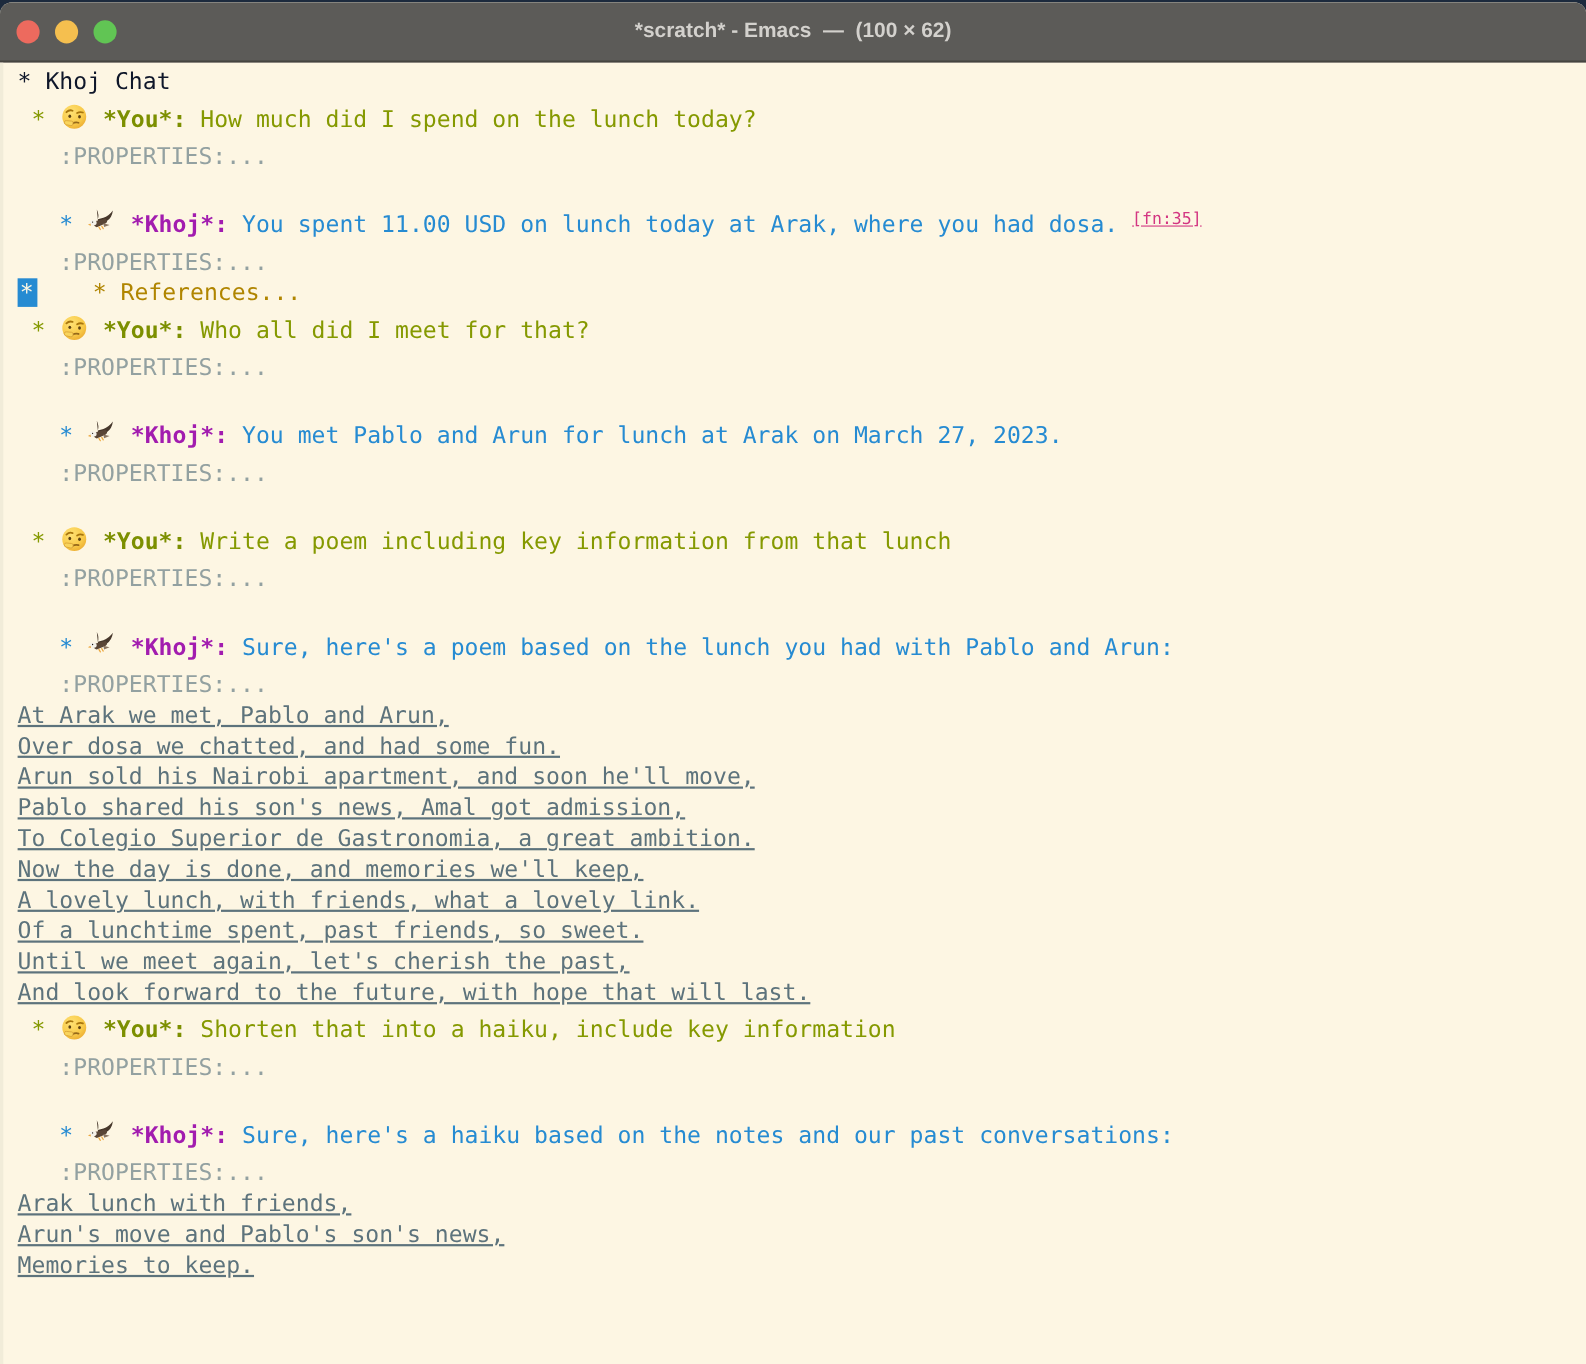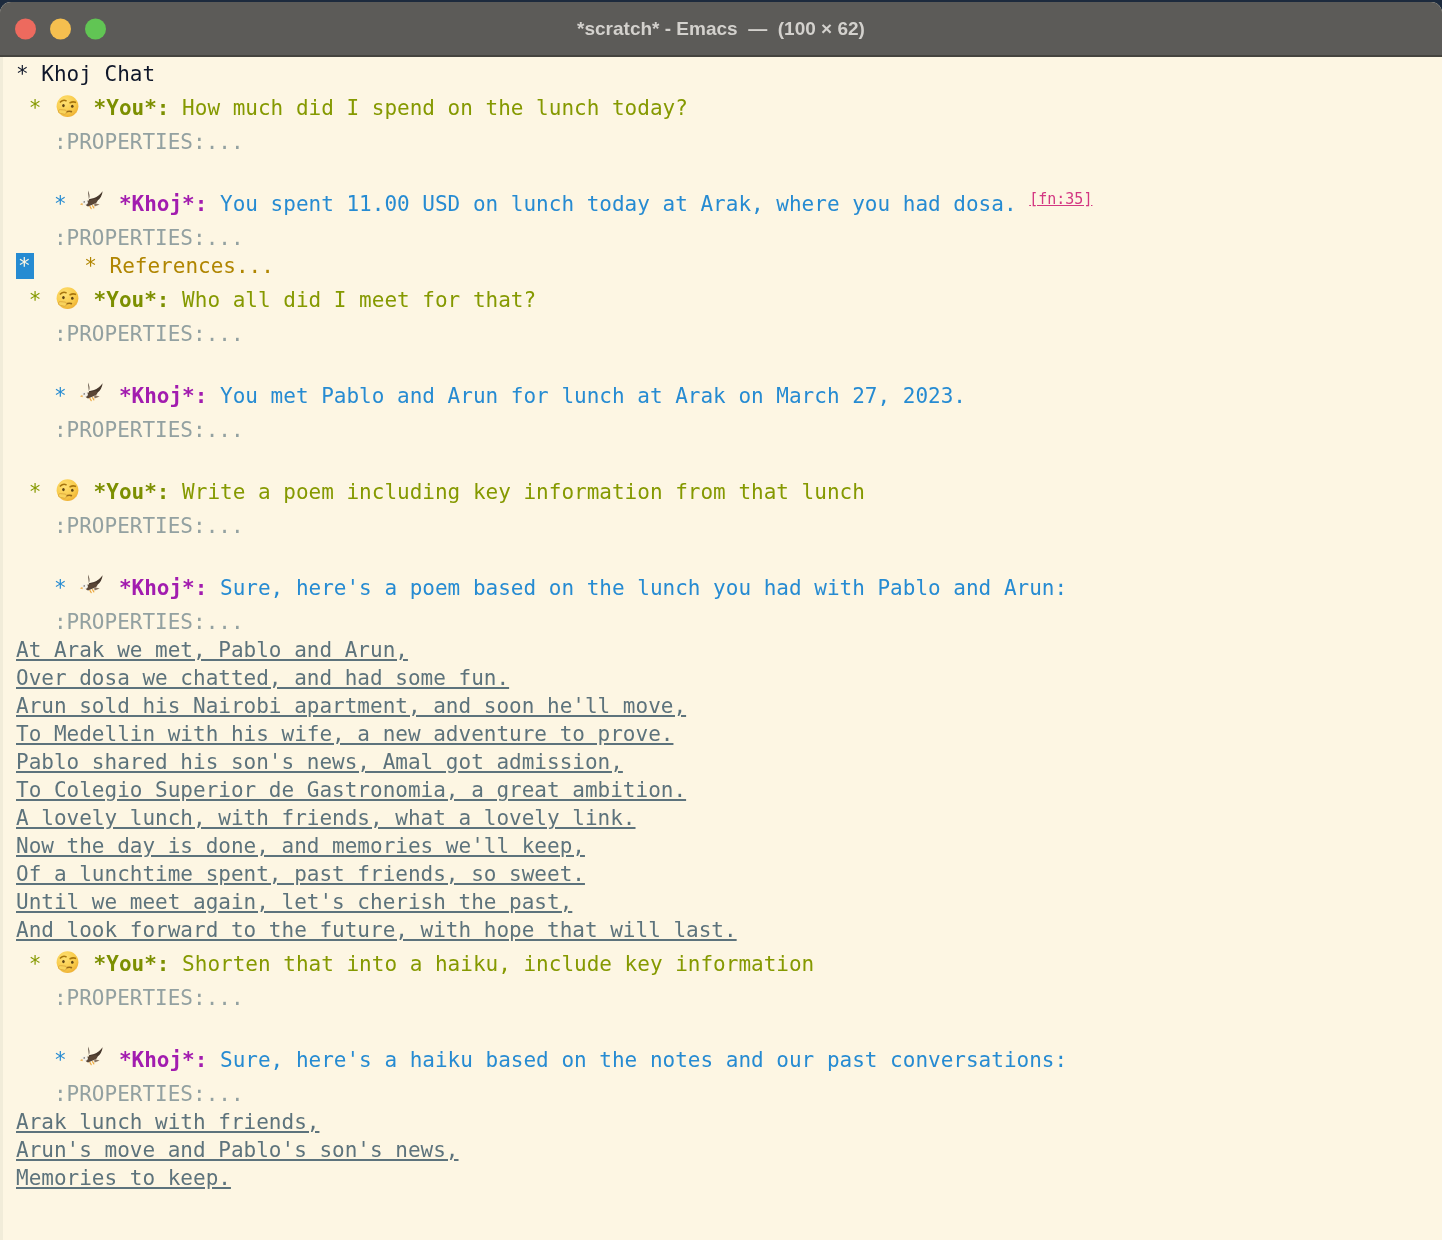--- a/index.html
+++ b/index.html
@@ -147,25 +147,24 @@
             <path d="M20 18.6 L27.5 20.6 L20.8 23.2 Z" fill="#8b7662"></path>
             <ellipse cx="7.6" cy="18" rx="4.2" ry="3.2" fill="#f5f2ea"></ellipse>
             <path d="M4.4 18.8 L1.2 20.4 L5 21.6 Z" fill="#eca83f"></path>
             <circle cx="6.9" cy="17.2" r="0.8" fill="#1e1a14"></circle>
             <path d="M14.5 23.2 l1.8 3 M18 22.2 l1.8 3" stroke="#eca83f" stroke-width="1.5" stroke-linecap="round"></path>
           </svg></span><span class="s-khoj"> </span><span class="s-khoj-bold">*Khoj*:</span><span class="s-khoj"> Sure, here's a poem based on the lunch you had with Pablo and Arun:</span></div>
       <div class="line"><span class="s-props">   :PROPERTIES:...</span></div>
       <div class="line"><span class="s-body">At Arak we met, Pablo and Arun,</span></div>
       <div class="line"><span class="s-body">Over dosa we chatted, and had some fun.</span></div>
       <div class="line"><span class="s-body">Arun sold his Nairobi apartment, and soon he'll move,</span></div>
-      <div class="line"><span class="s-body">To Medellin with his wife, a new adventure to prove.</span></div>
       <div class="line"><span class="s-body">Pablo shared his son's news, Amal got admission,</span></div>
       <div class="line"><span class="s-body">To Colegio Superior de Gastronomia, a great ambition.</span></div>
+      <div class="line"><span class="s-body">Now the day is done, and memories we'll keep,</span></div>
       <div class="line"><span class="s-body">A lovely lunch, with friends, what a lovely link.</span></div>
-      <div class="line"><span class="s-body">Now the day is done, and memories we'll keep,</span></div>
       <div class="line"><span class="s-body">Of a lunchtime spent, past friends, so sweet.</span></div>
       <div class="line"><span class="s-body">Until we meet again, let's cherish the past,</span></div>
       <div class="line"><span class="s-body">And look forward to the future, with hope that will last.</span></div>
       <div class="line tall"><span class="s-you"> * </span><span class="emoji"><svg viewBox="0 0 36 36">
             <defs>
               <radialGradient id="tg" cx="38%" cy="30%" r="80%">
                 <stop offset="0%" stop-color="#ffe173"></stop>
                 <stop offset="65%" stop-color="#f8c948"></stop>
                 <stop offset="100%" stop-color="#eaa82f"></stop>
               </radialGradient>

